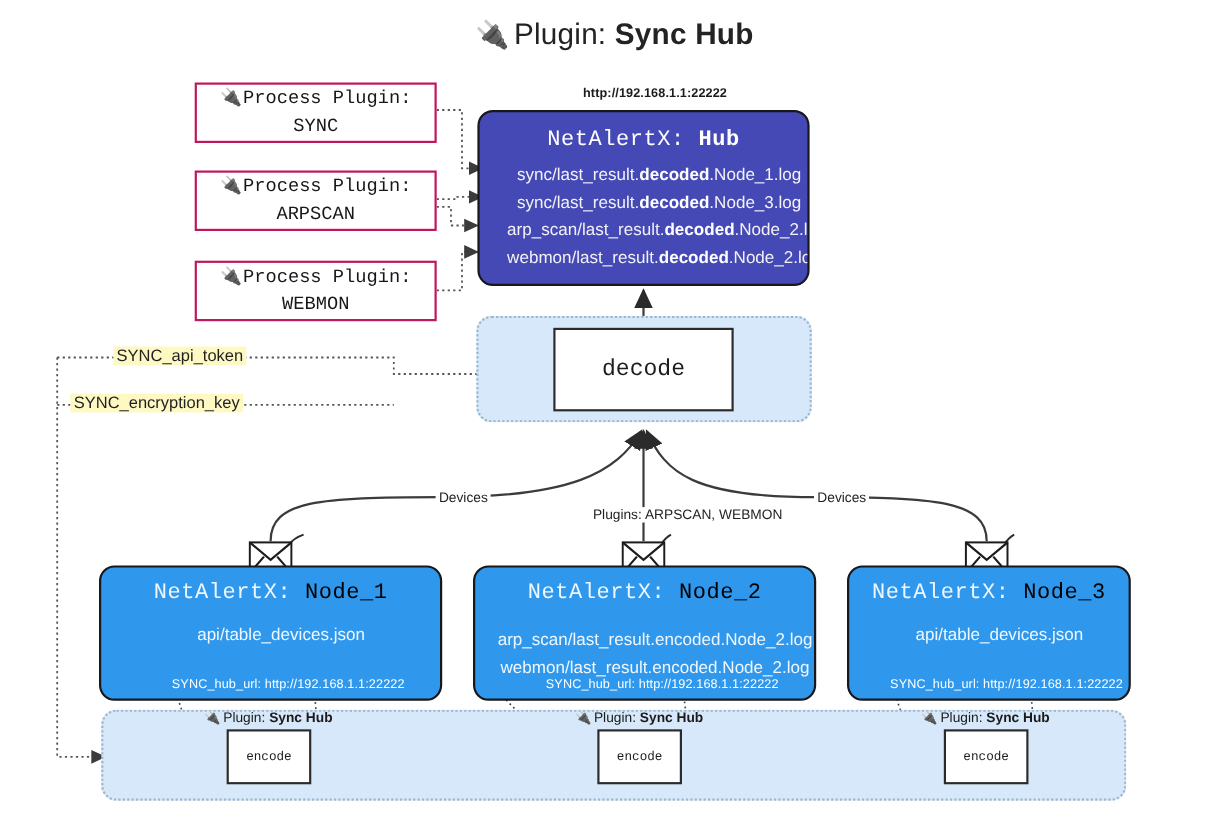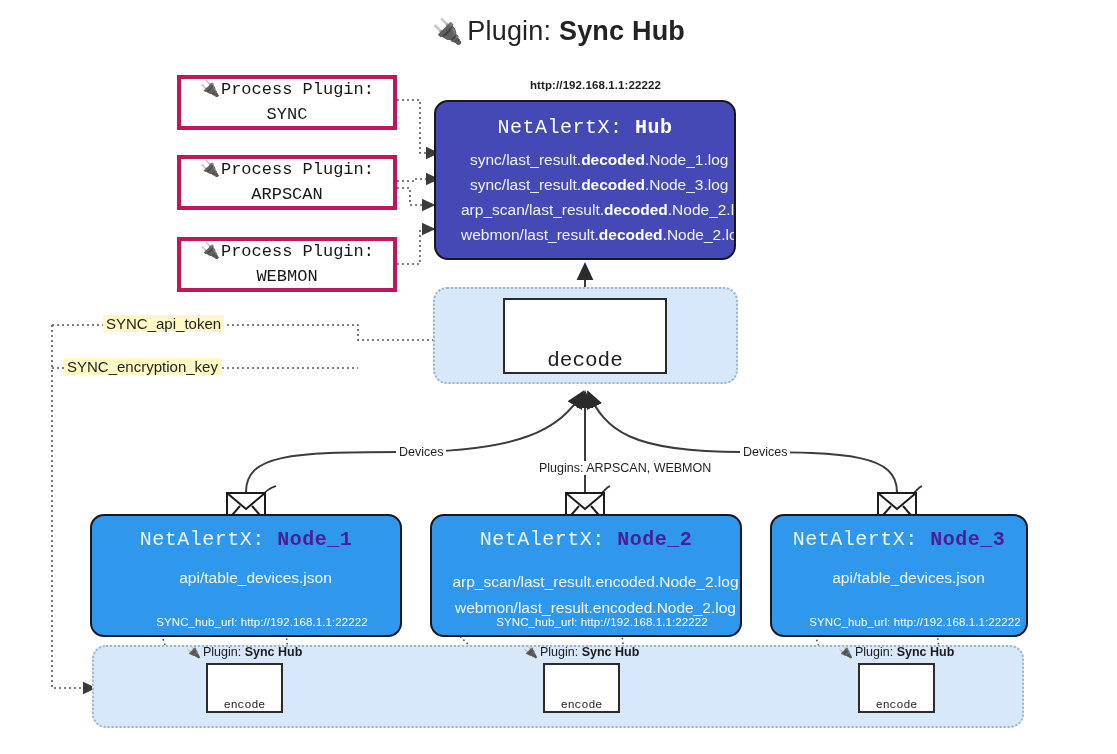--- a/index.html
+++ b/index.html
@@ -15,21 +15,21 @@
   .title{
     position:absolute;left:0;top:16px;width:1117px;text-align:center;
     font-size:27px;color:#232323;letter-spacing:.2px;
   }
   .title .plug{font-size:25px;margin-right:4px;}
   .title .strong{font-weight:bold;}
 
   
   .pbox{
     position:absolute;box-sizing:border-box;
-    border:4px solid #be185d;background:#ffffff;
+    border:2px solid #be185d;background:#ffffff;
     font-family:"Liberation Mono","DejaVu Sans Mono",monospace;
     font-size:17px;line-height:1.45;text-align:center;
     display:flex;flex-direction:column;align-items:center;justify-content:center;
     color:#171717;
   }
   .pbox .l1{white-space:nowrap;}
   .pbox .l1 .plug{font-family:"DejaVu Sans",sans-serif;font-size:16px;margin-right:1px;}
 
   
   .hub{
@@ -56,39 +56,39 @@
   }
 
   
   .lightbox{
     position:absolute;box-sizing:border-box;
     background:#d6e8f9;border:2px dotted #9bb6cc;border-radius:14px;
   }
   .whitebox{
     position:absolute;box-sizing:border-box;background:#fff;
     border:2px solid #2b2b2b;
-    display:flex;align-items:flex-end;justify-content:center;
+    display:flex;align-items:center;justify-content:center;
     font-family:"Liberation Mono","DejaVu Sans Mono",monospace;
     color:#1d1d1d;
   }
   .decode{font-size:21px;}
   .encode{font-size:11.5px;}
 
   
   .node{
     position:absolute;box-sizing:border-box;
     background:#2f98ec;border:2.5px solid #18181c;border-radius:14px;
     color:#ffffff;overflow:hidden;
   }
   .node-title{
     font-family:"Liberation Mono","DejaVu Sans Mono",monospace;
     font-size:20px;text-align:center;margin-top:12px;letter-spacing:.5px;
     color:#eef6ff;
   }
-  .node-title .b{font-weight:bold;color:#4c1d95;}
+  .node-title .b{font-weight:normal;color:#000000;}
   .node-line{
     font-size:15.5px;text-align:center;color:#f0f7ff;white-space:nowrap;
     line-height:26px;
     padding-left:19px;
   }
   .node-url{
     position:absolute;bottom:7px;left:0;width:100%;text-align:center;
     font-size:11.5px;font-weight:400;color:#ffffff;letter-spacing:.1px;margin-left:16px;
   }
 

